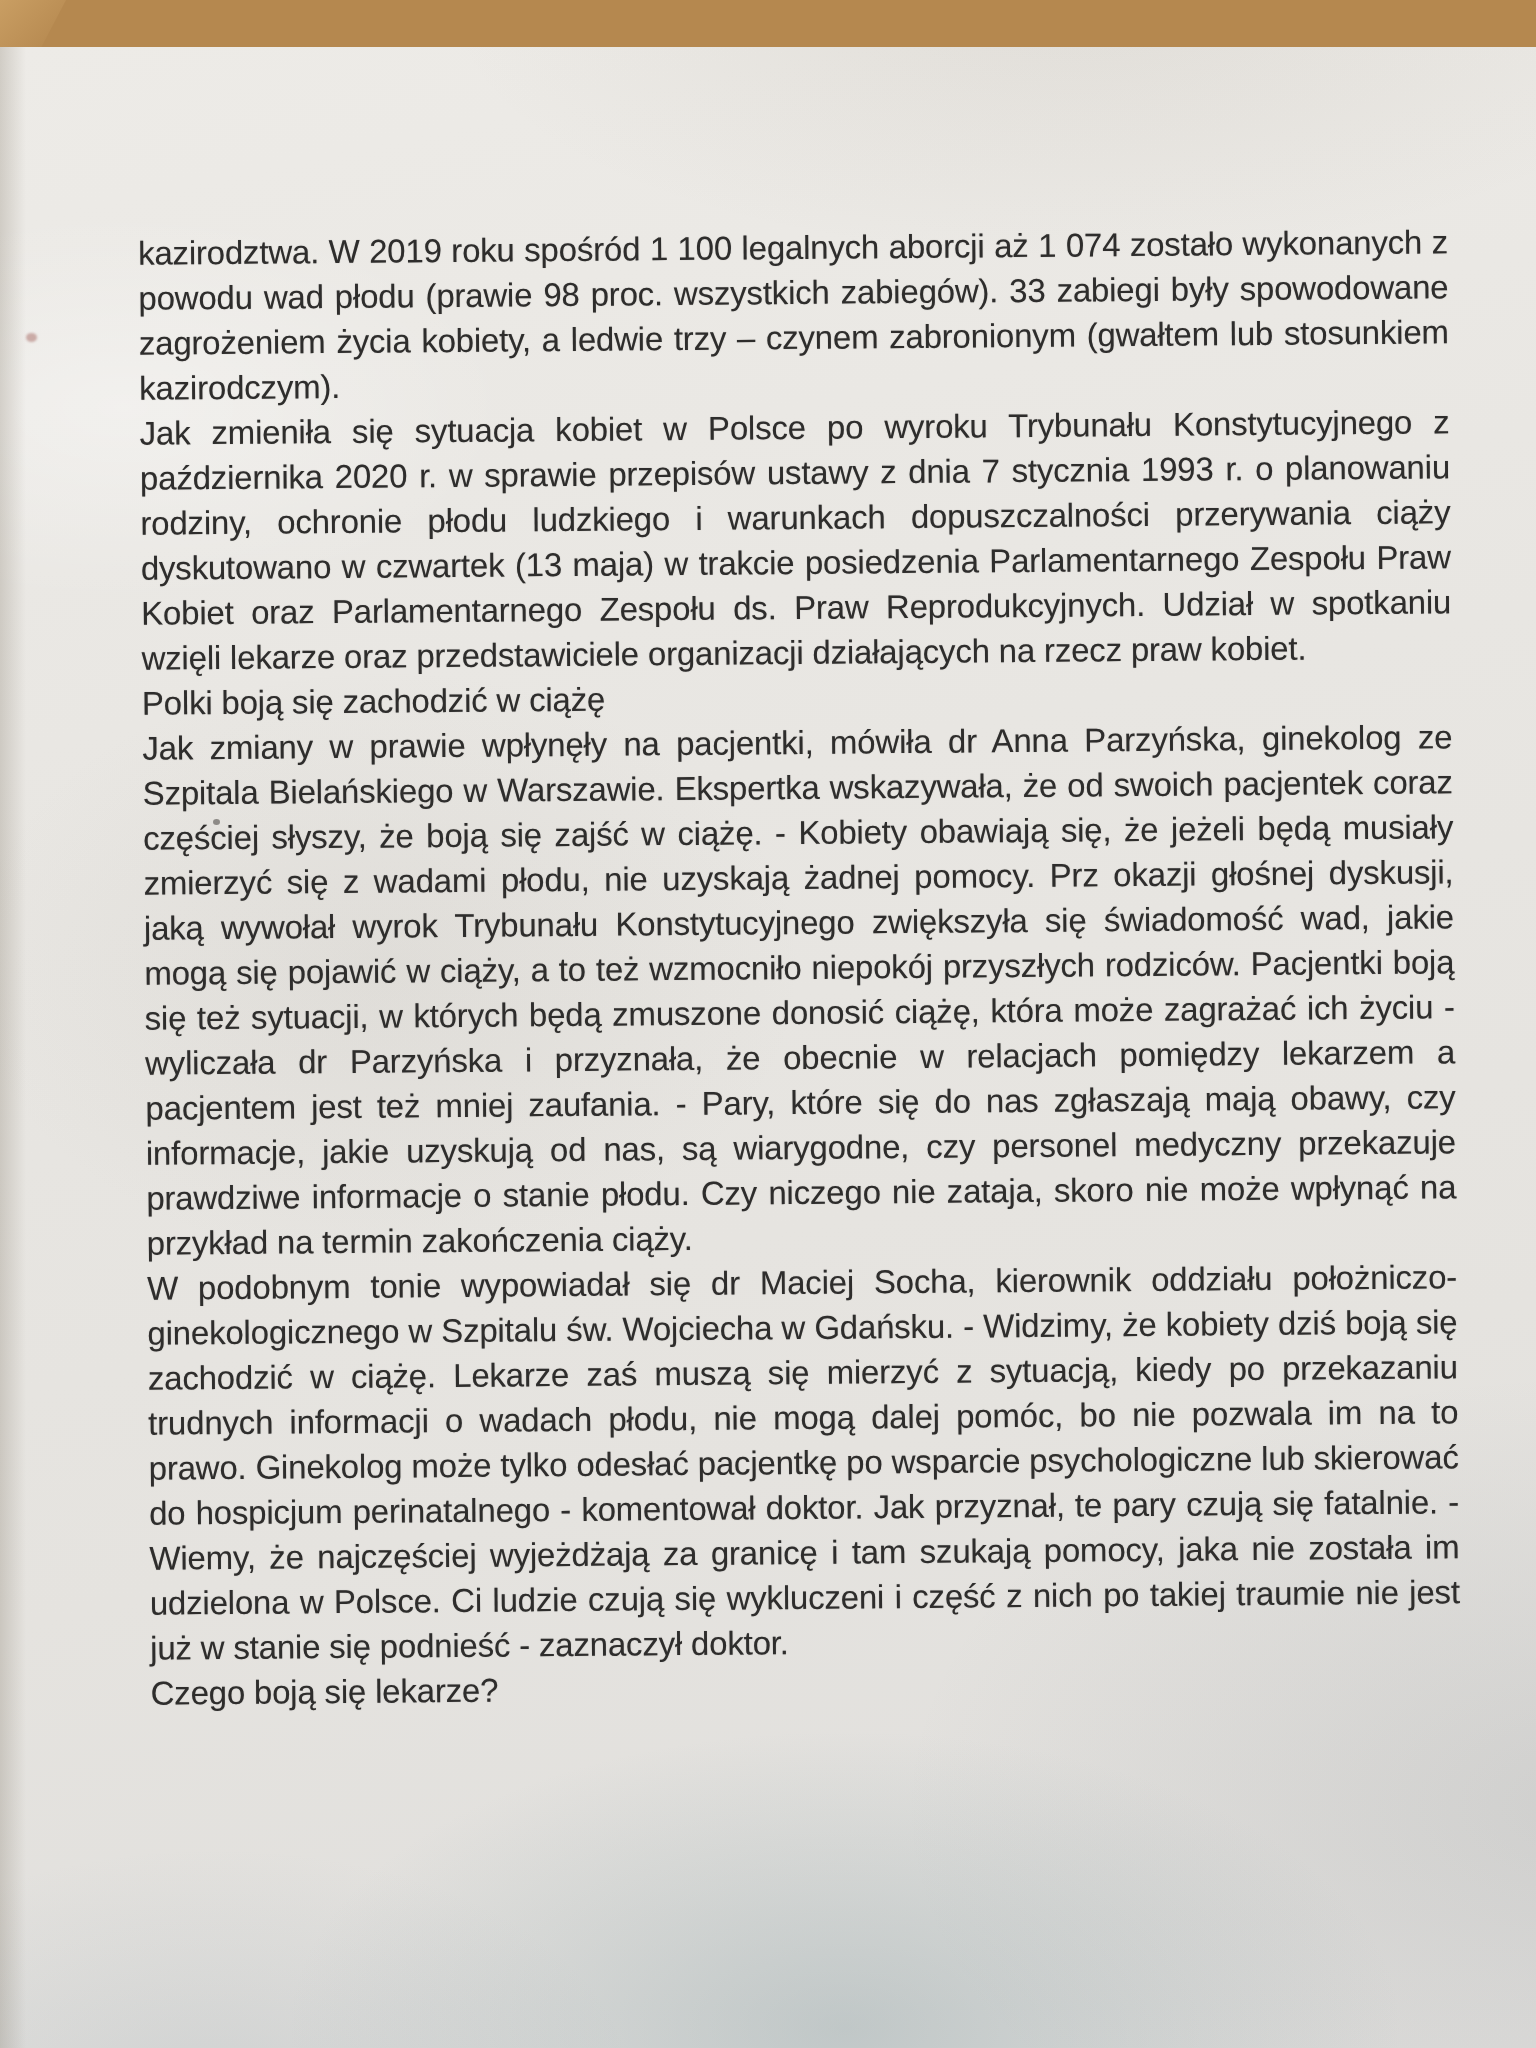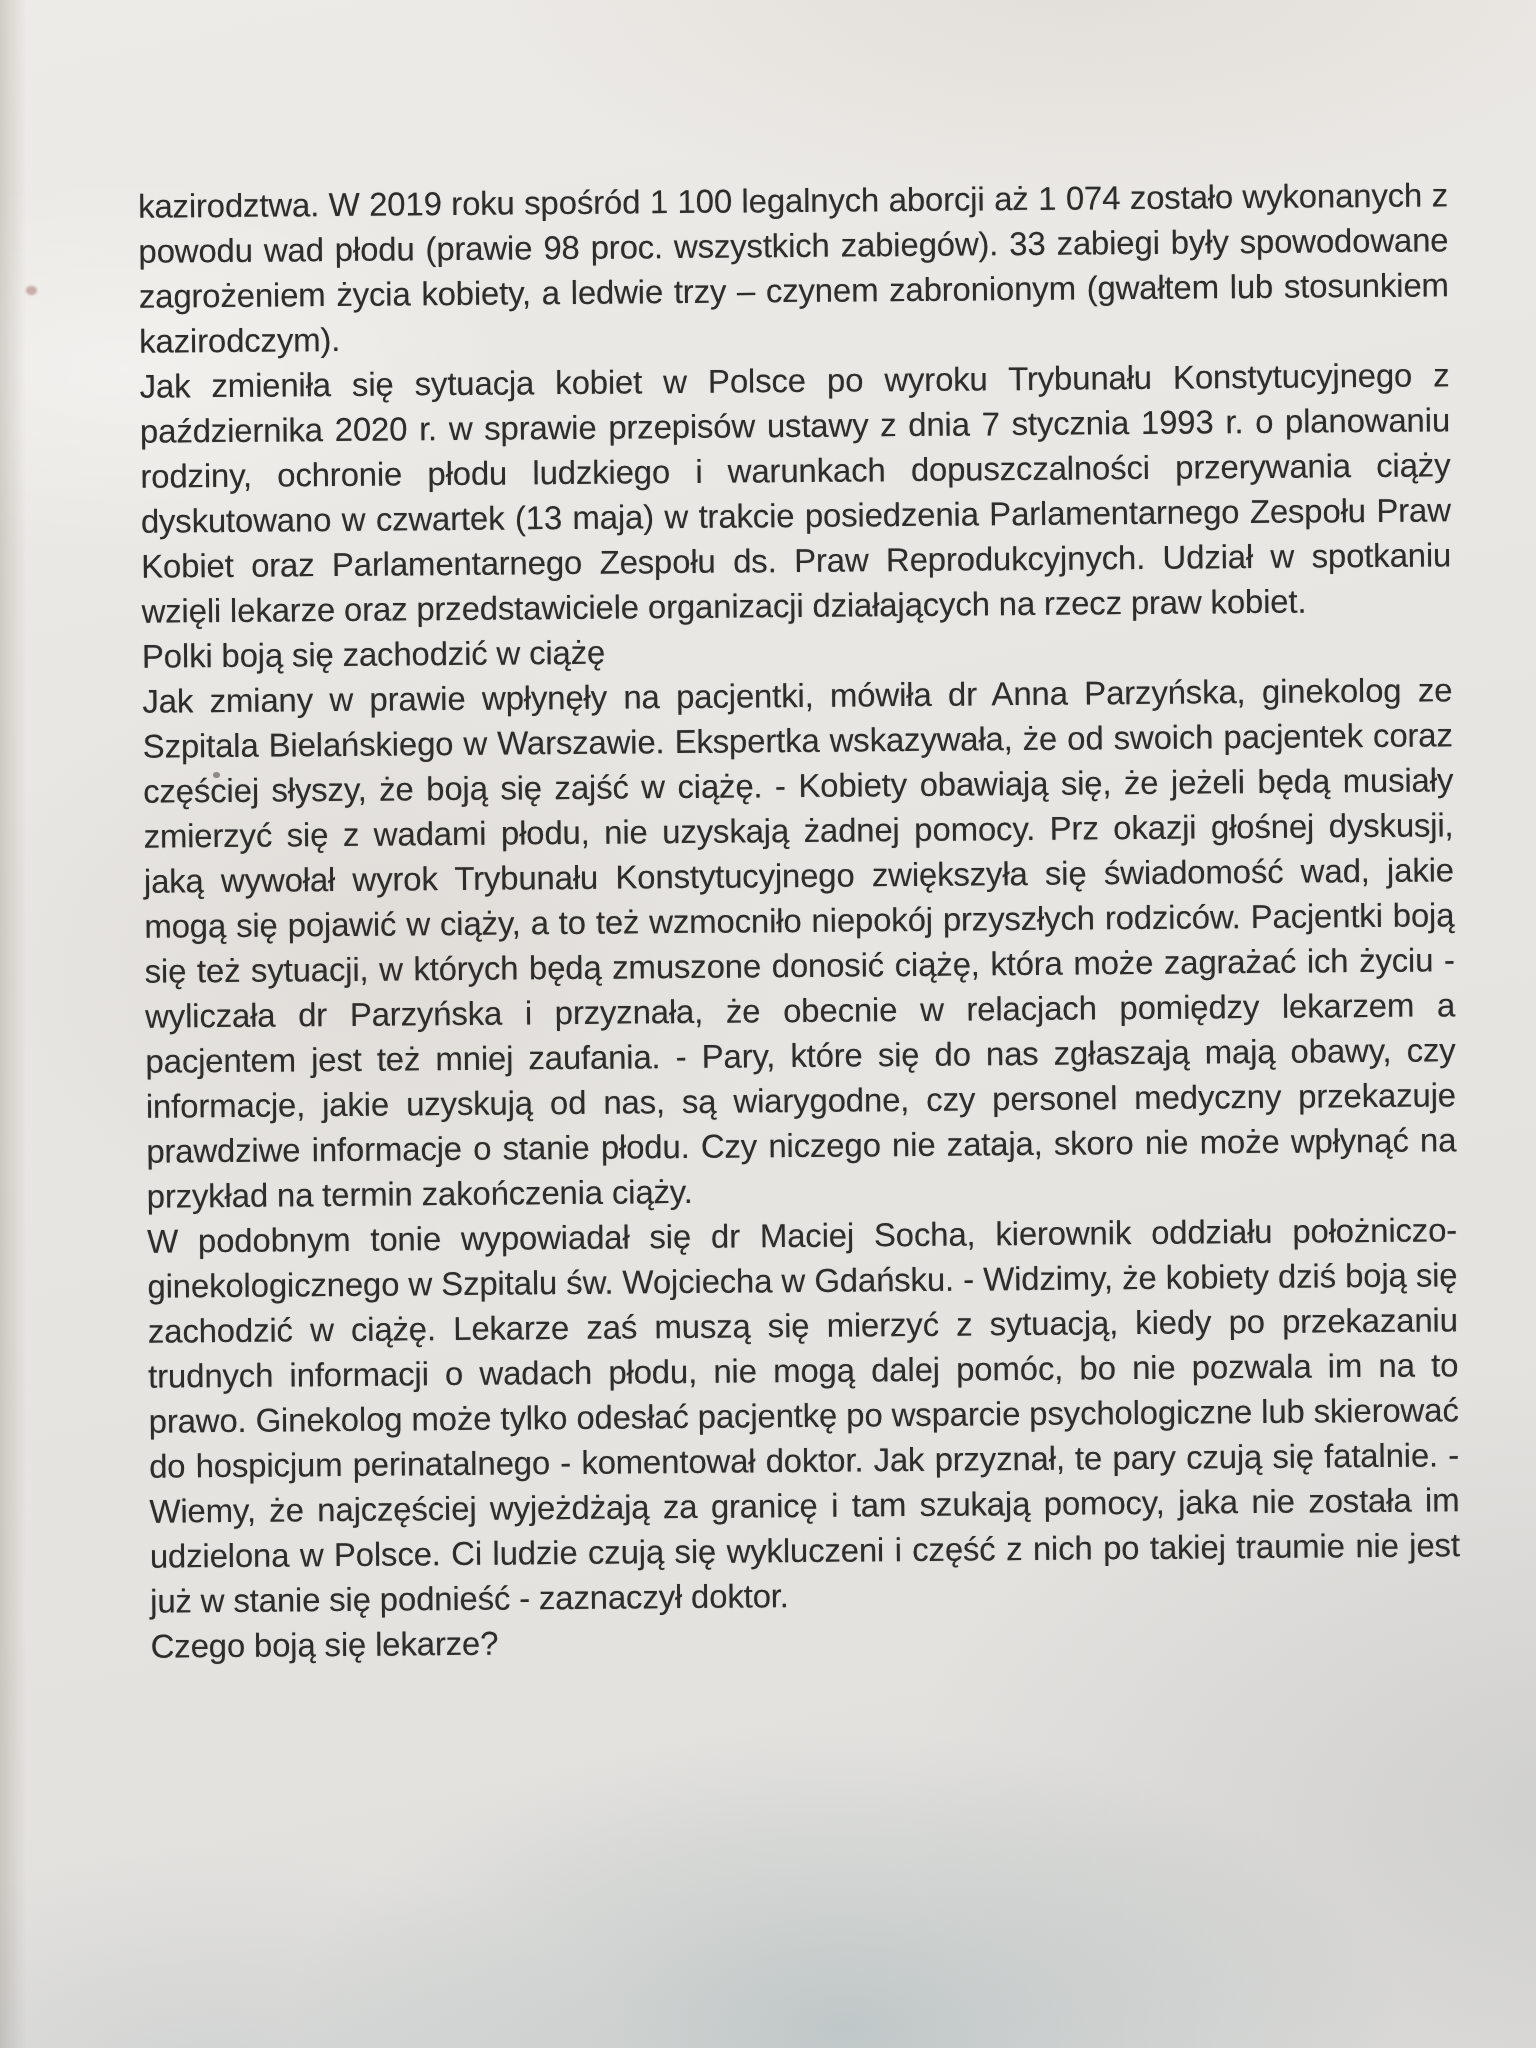--- a/index.html
+++ b/index.html
@@ -24,20 +24,21 @@
     position: absolute;
     inset: 0;
     background:
       radial-gradient(900px 480px at 55% 99%, rgba(118,144,150,0.30), transparent 62%),
       radial-gradient(700px 400px at 14% 102%, rgba(120,140,152,0.16), transparent 60%),
       radial-gradient(1100px 700px at 103% 88%, rgba(92,100,106,0.13), transparent 62%),
       radial-gradient(900px 360px at 70% -2%, rgba(132,120,102,0.10), transparent 70%),
       radial-gradient(600px 300px at 8% 18%, rgba(255,255,255,0.35), transparent 65%),
       radial-gradient(700px 500px at 25% 46%, rgba(150,145,135,0.10), transparent 60%),
       linear-gradient(168deg, #edebe7 0%, #e8e6e2 38%, #e5e3df 68%, #dfdedc 100%);
+    margin-top: 47px;
   }
 
   
   .paper-edge-shadow {
     position: absolute;
     top: 0; left: 0; bottom: 0;
     width: 26px;
     background: linear-gradient(90deg, rgba(96,84,64,0.20), rgba(96,84,64,0.0));
   }
 

